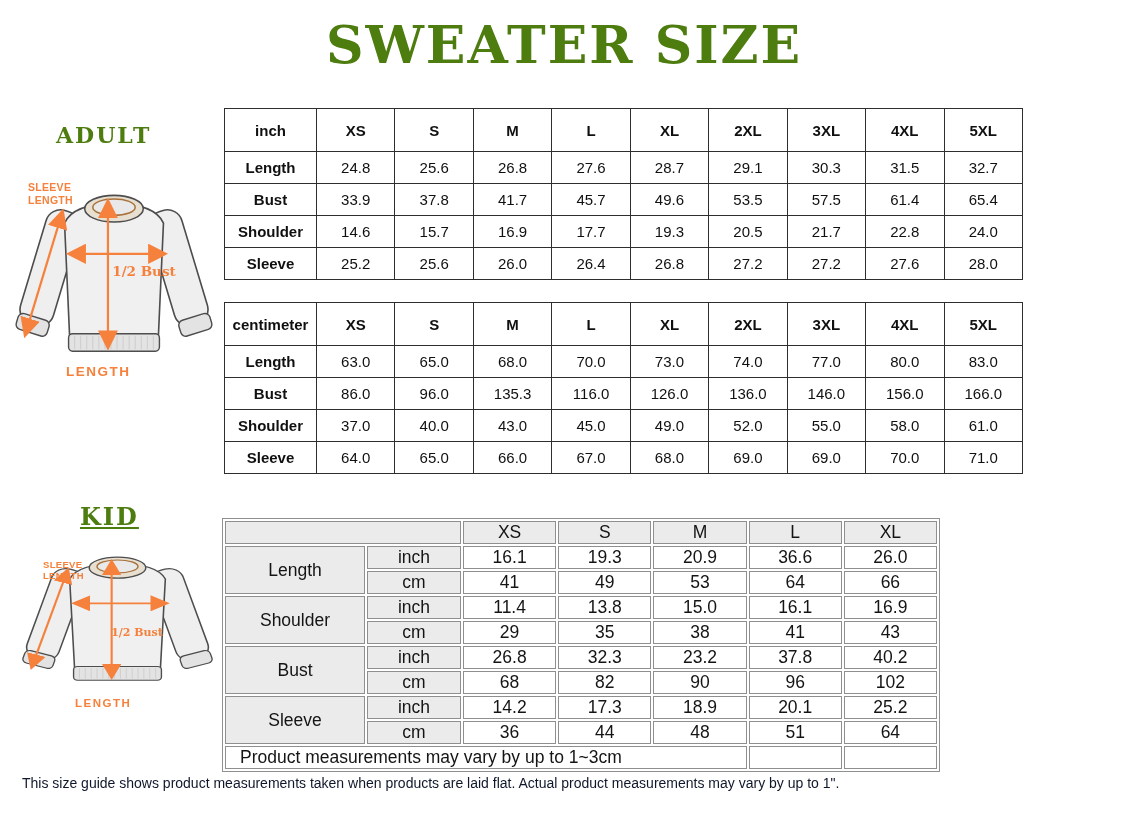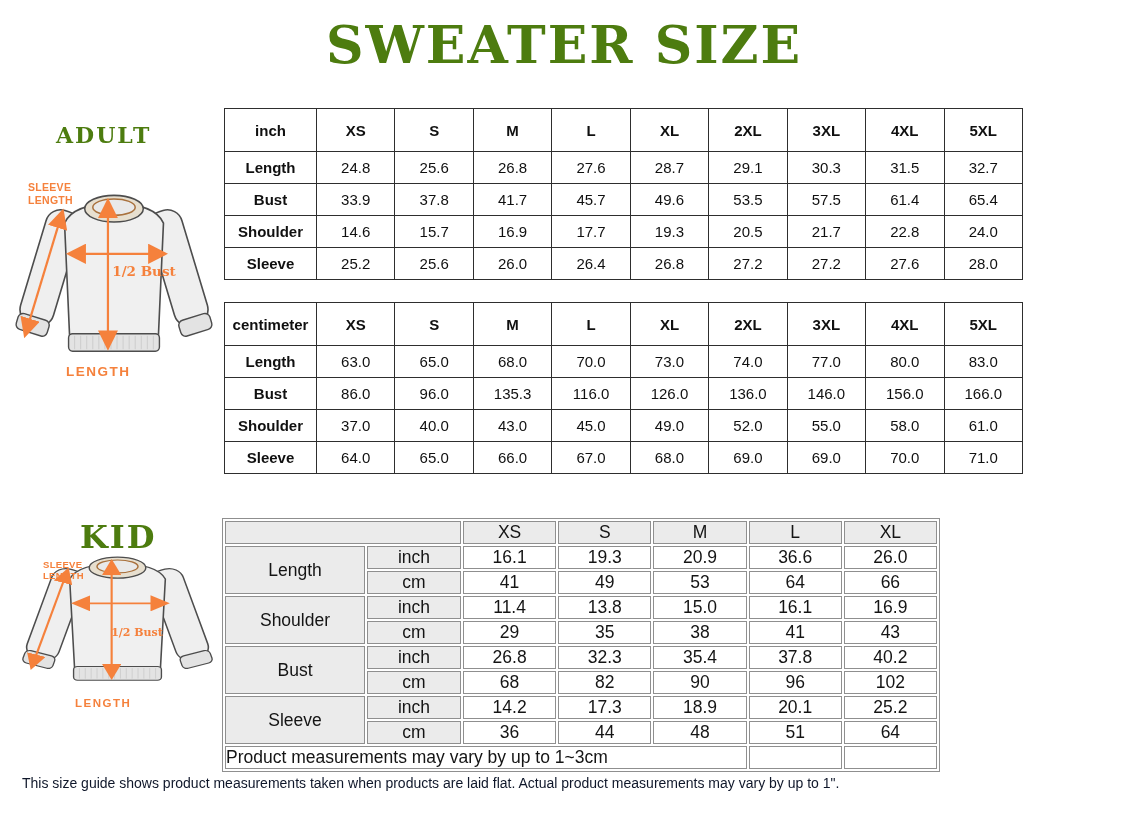--- a/index.html
+++ b/index.html
@@ -2,41 +2,41 @@
 <html><head>
 <meta charset="utf-8">
 <style>
   html,body{margin:0;padding:0;background:#fff;}
   .page{position:relative;width:1128px;height:816px;background:#fff;overflow:hidden;
         font-family:"Liberation Sans",sans-serif;color:#111;}
   .slab{font-family:"DejaVu Serif",serif;font-weight:bold;color:#4d7c0f;white-space:nowrap;}
   .title{position:absolute;top:14px;left:50%;transform:translateX(-50%);
          font-size:52px;letter-spacing:2px;}
   .adult-head{position:absolute;left:56px;top:122px;font-size:22px;letter-spacing:2px;}
-  .kid-head{position:absolute;left:80px;top:518px;font-size:32px;letter-spacing:2px;}
+  .kid-head{position:absolute;left:80px;top:502px;font-size:24px;letter-spacing:2px;text-decoration:underline;}
 
   
   .adult-table{position:absolute;left:224px;width:799px;border-collapse:collapse;
         table-layout:fixed;background:#fff;font-size:15px;color:#101010;}
   .adult-table th,.adult-table td{border:1px solid #2e2e2e;text-align:center;padding:0;}
   .adult-table thead th{height:42px;font-weight:bold;}
   .adult-table tbody tr{height:32px;}
   .adult-table tbody th{font-weight:bold;}
   #t-adult-inch{top:108px;}
   #t-adult-cm{top:302px;}
 
   
   .kid-table{position:absolute;left:222px;top:518px;width:718px;border-collapse:separate;
         border-spacing:2px;table-layout:fixed;background:#fff;border:1px solid #8f8f8f;
         font-size:17.5px;color:#141414;}
   .kid-table th,.kid-table td{border:1px solid #8f8f8f;text-align:center;padding:0;
         font-weight:normal;height:21px;overflow:hidden;}
   .kid-table .lab{background:#ebebeb;}
   .kid-table .hd th{height:18px;}
-  .kid-table .foot{text-align:left;padding-left:0;}
+  .kid-table .foot{text-align:left;padding-left:14px;}
 
   
   .illus{position:absolute;}
   #adult-illus{left:8px;top:180px;width:212px;height:212px;}
   #kid-illus{left:15px;top:545px;width:205px;height:172px;}
   .olbl{position:absolute;color:#F5813C;font-weight:bold;}
   .sleeve-lbl{font-size:10.5px;line-height:13px;letter-spacing:.3px;}
   .bust-lbl{font-family:"DejaVu Serif",serif;text-align:center;margin-top:28px;}
   .len-lbl{letter-spacing:1.5px;}
   #adult-illus .sleeve-lbl{left:20px;top:1px;}
@@ -327,21 +327,21 @@
           <td>35</td>
           <td>38</td>
           <td>41</td>
           <td>43</td>
         </tr>
         <tr>
           <th class="lab" rowspan="2">Bust</th>
           <th class="lab">inch</th>
           <td>26.8</td>
           <td>32.3</td>
-          <td>35.4</td>
+          <td>23.2</td>
           <td>37.8</td>
           <td>40.2</td>
         </tr>
         <tr>
           <th class="lab">cm</th>
           <td>68</td>
           <td>82</td>
           <td>90</td>
           <td>96</td>
           <td>102</td>

